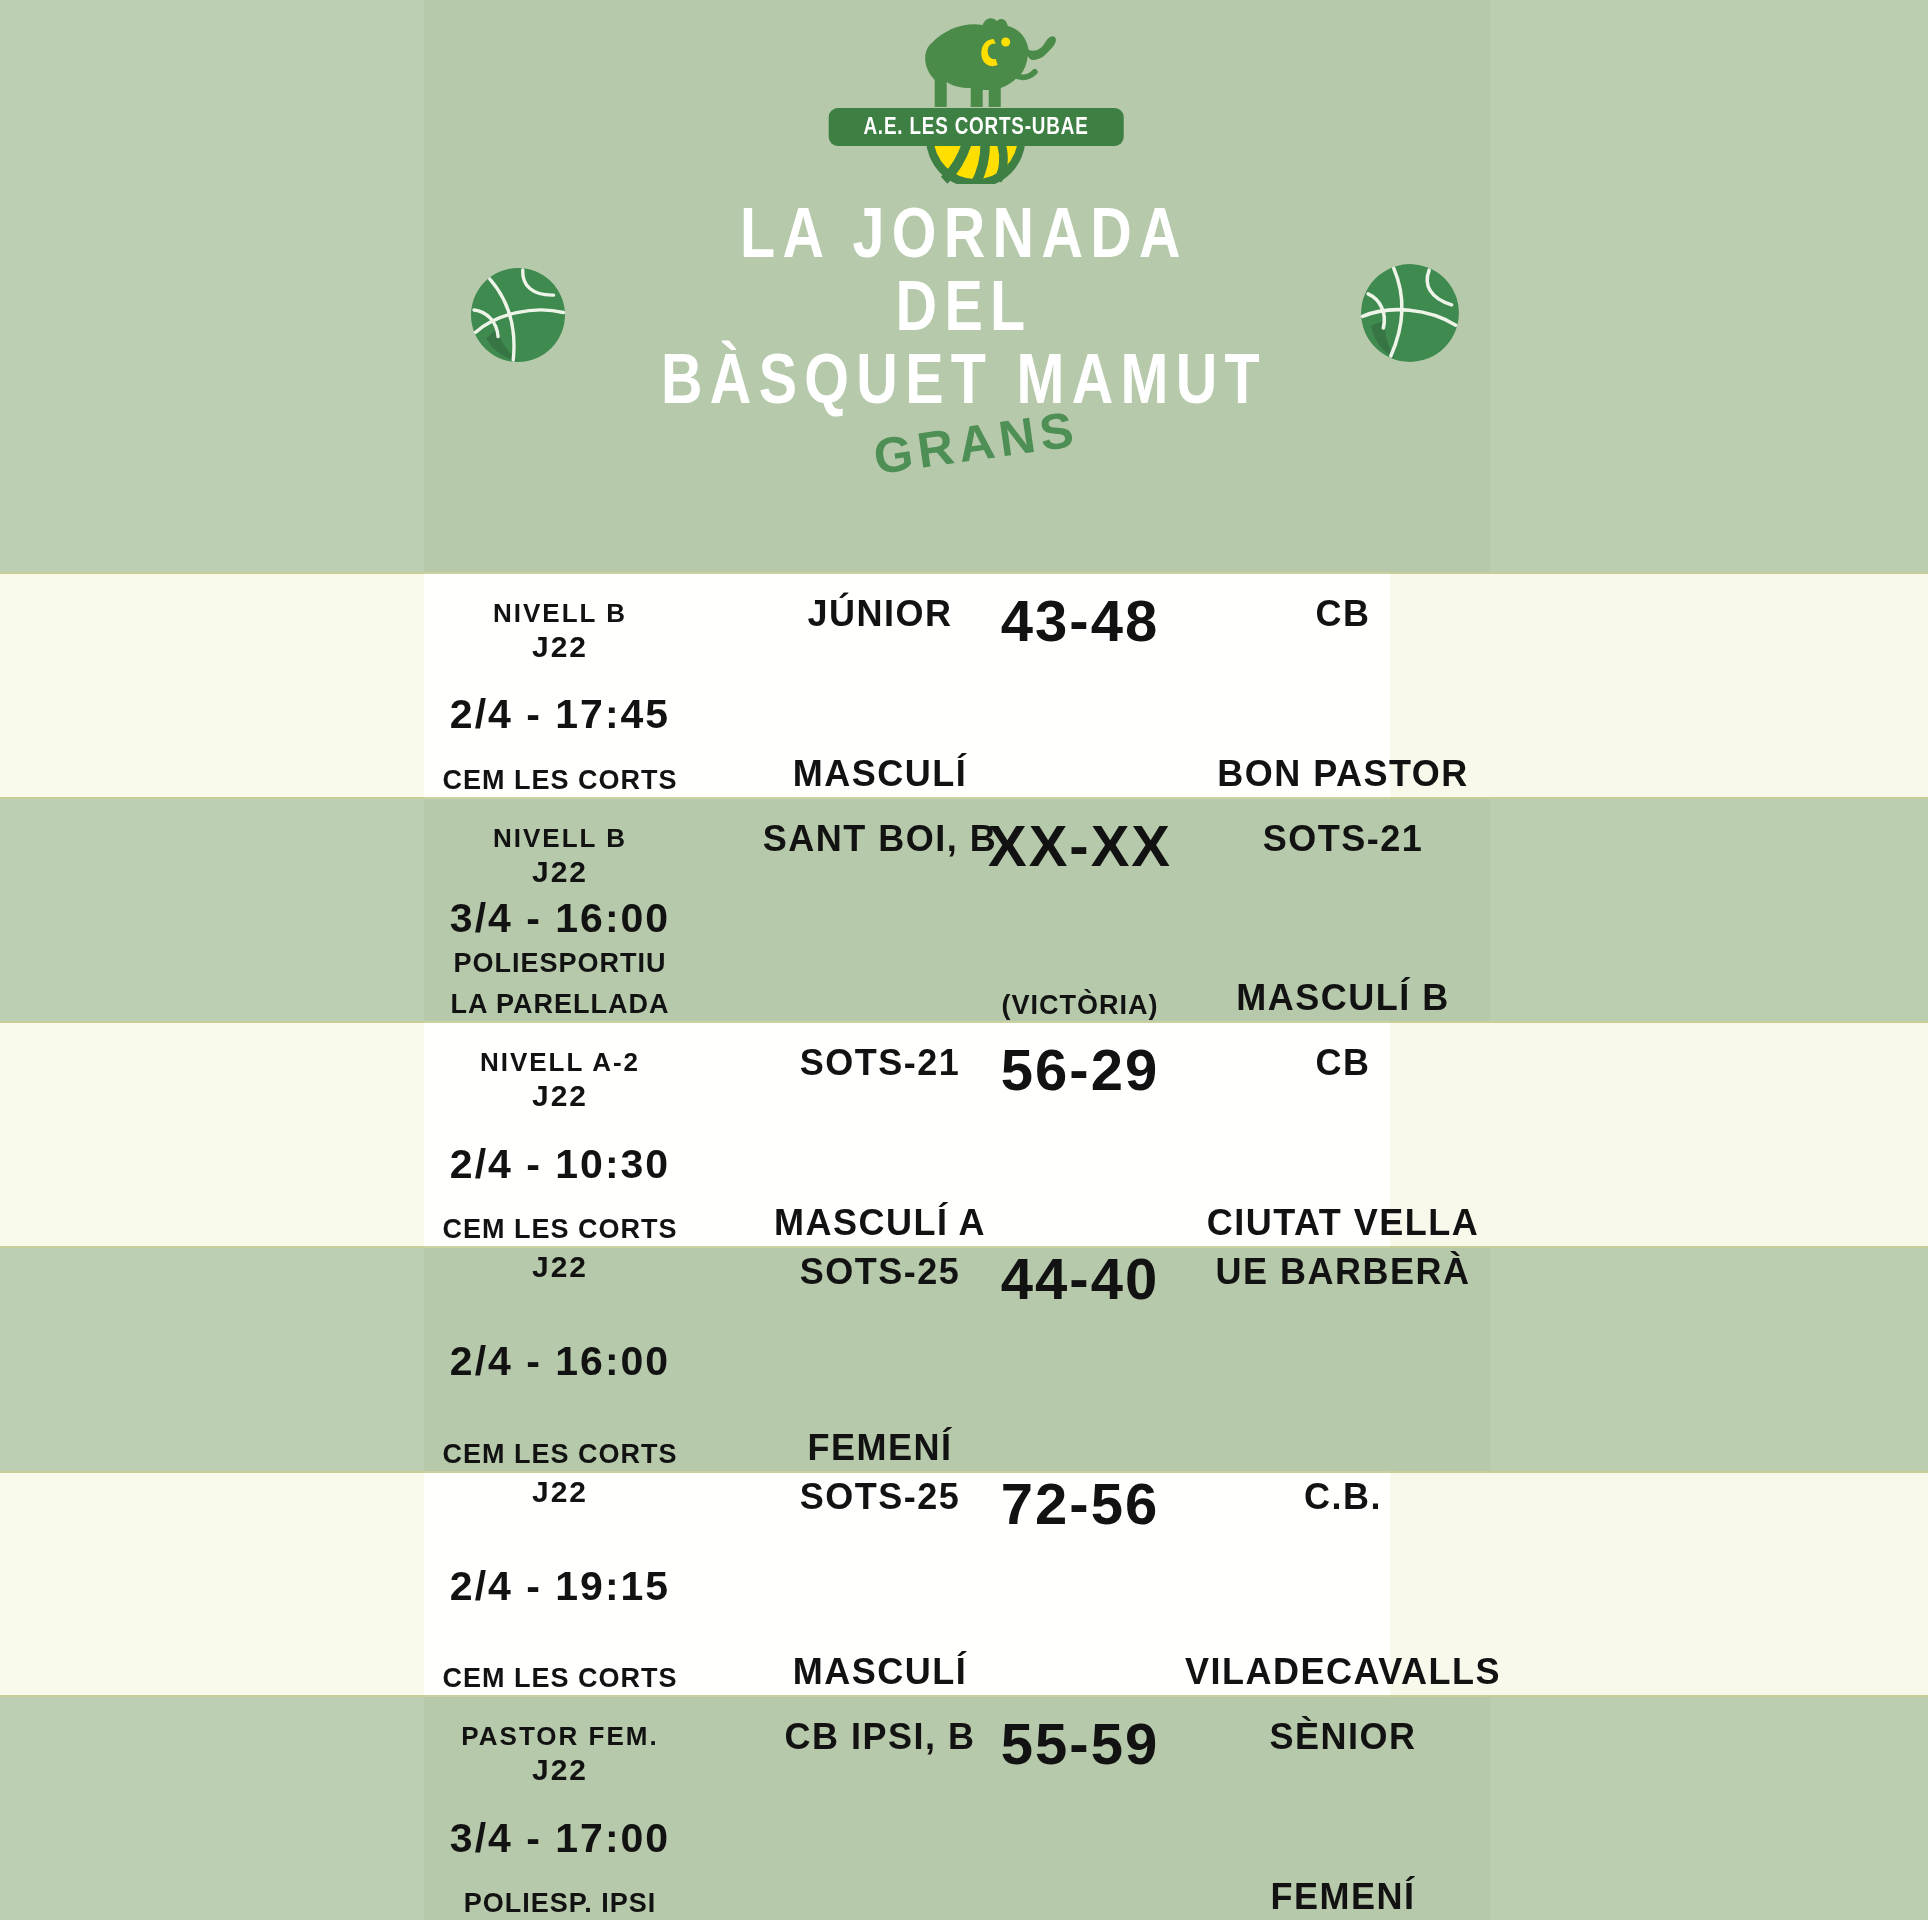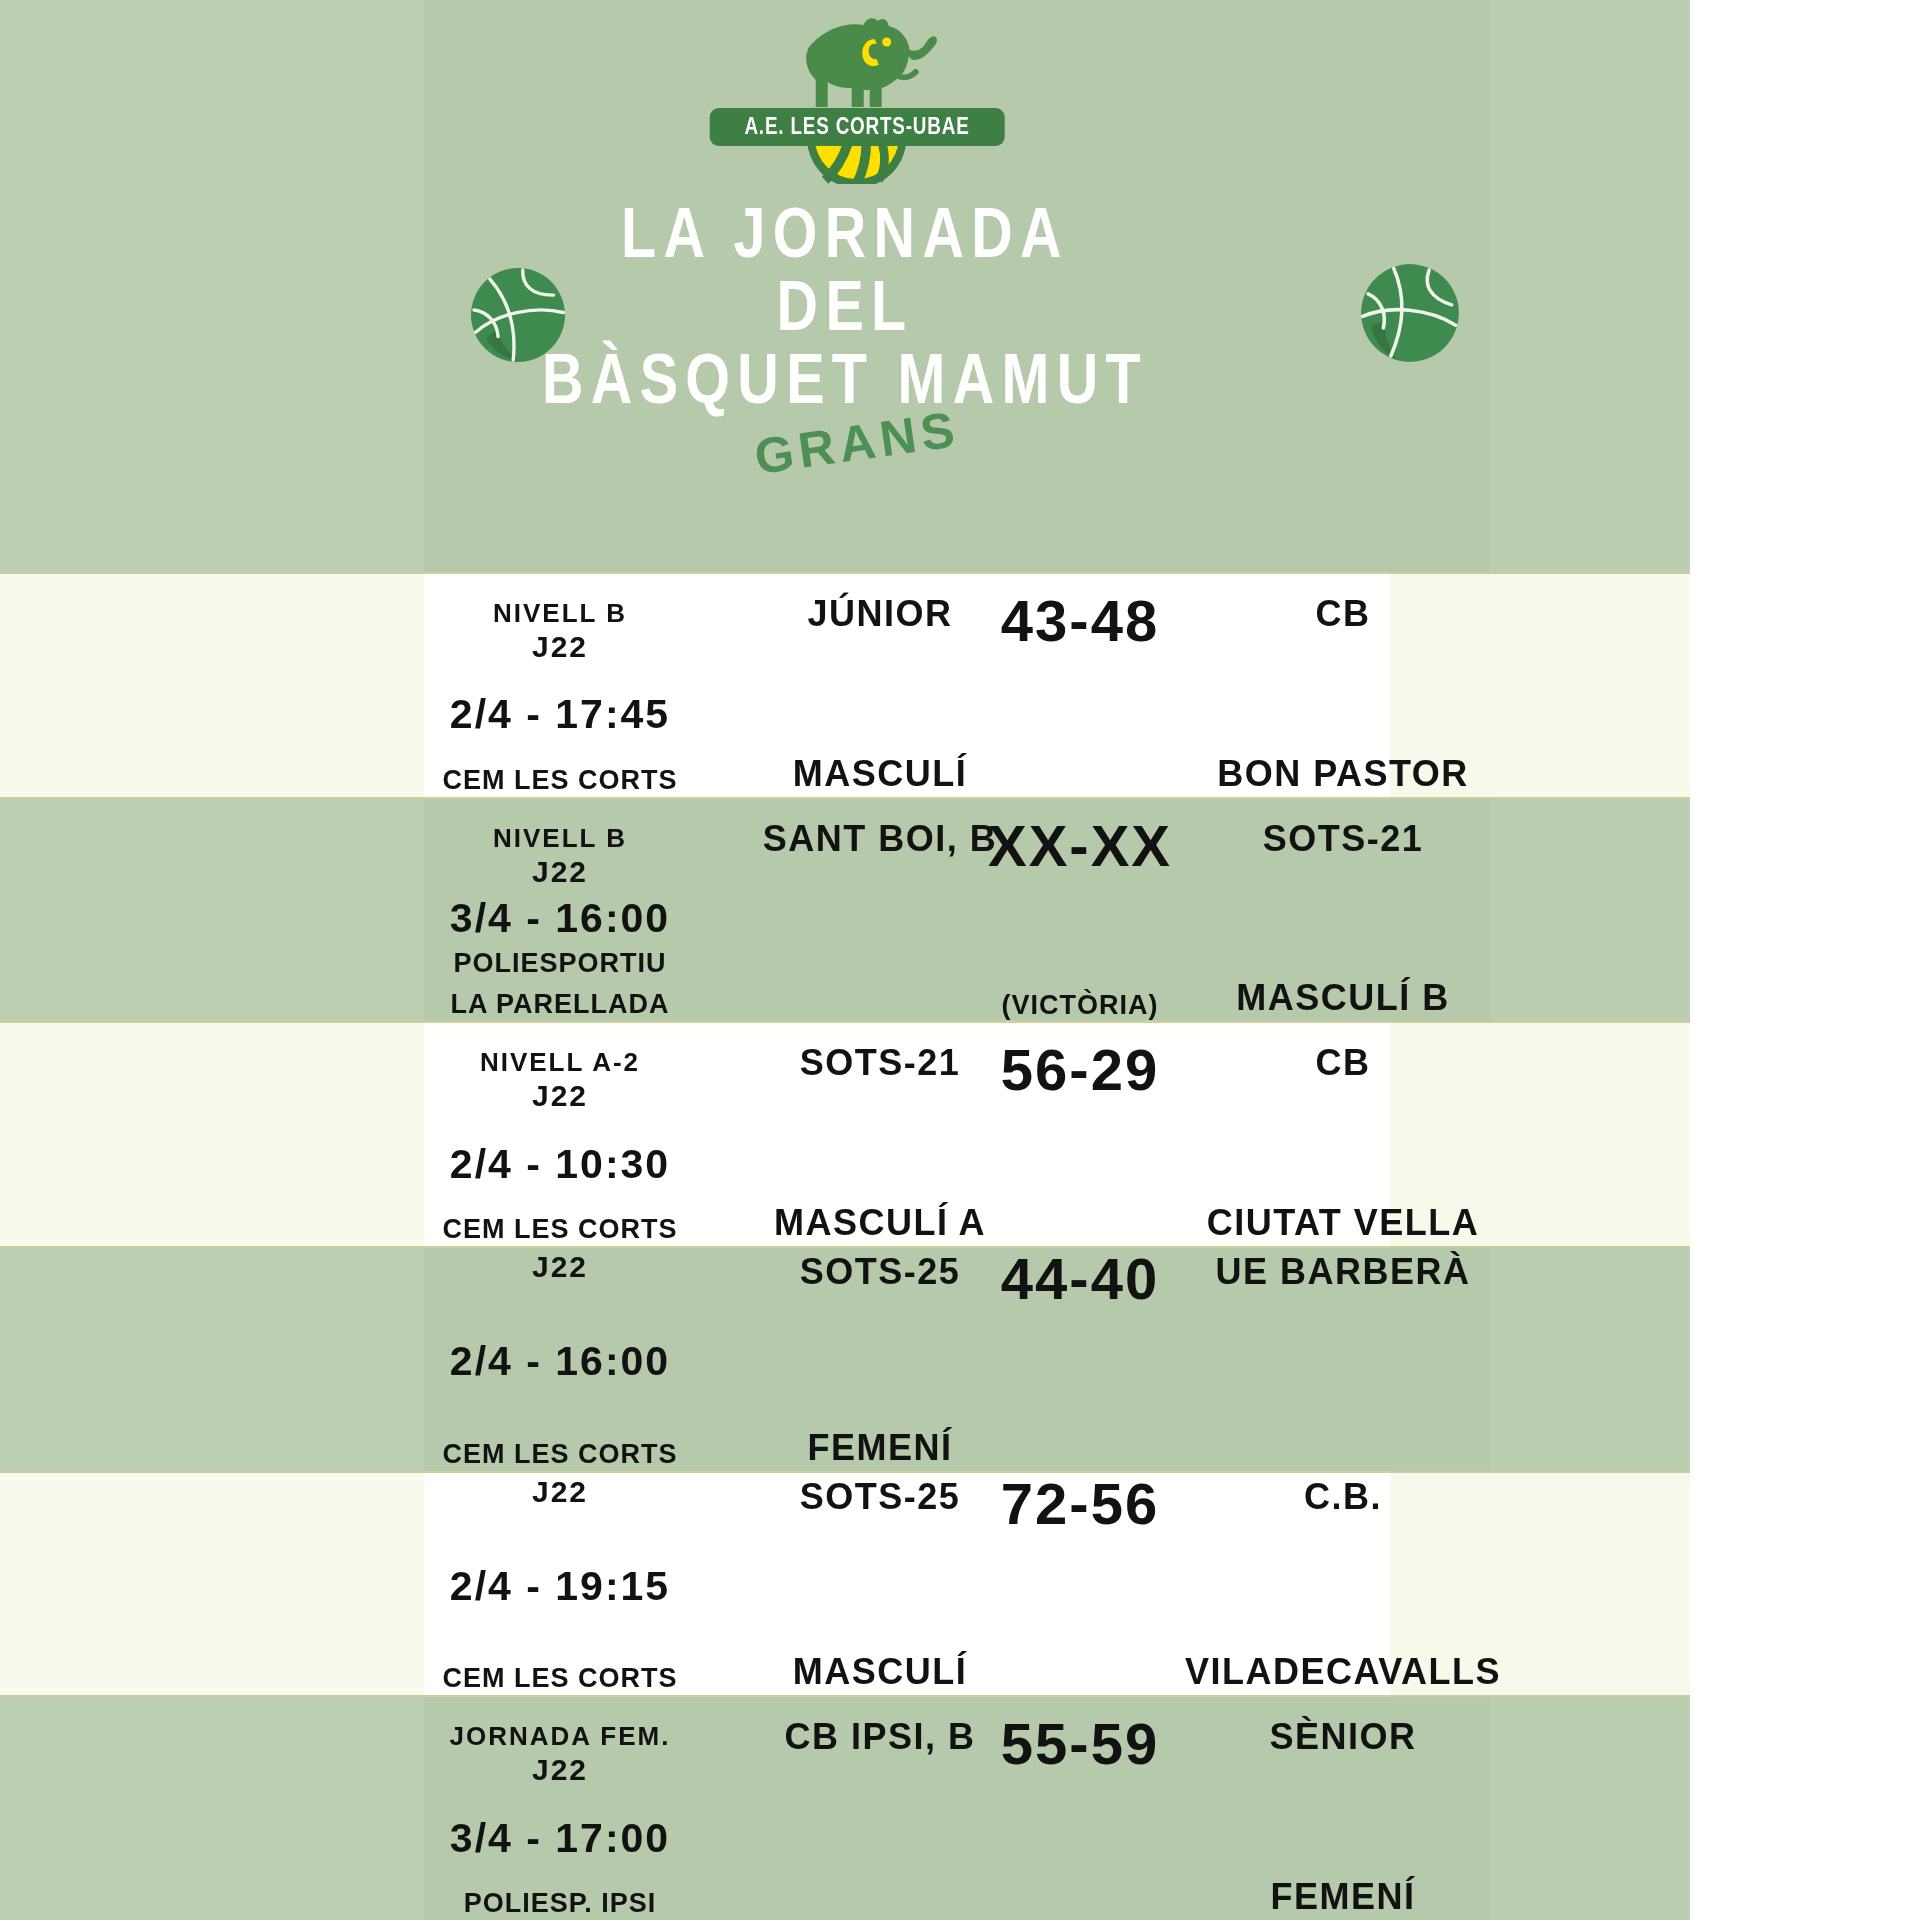--- a/index.html
+++ b/index.html
@@ -1,17 +1,17 @@
 <!DOCTYPE html>
 <html><head>
 <meta charset="utf-8">
 <style>
   html,body{margin:0;padding:0;}
   body{font-family:"Liberation Sans","DejaVu Sans",sans-serif;font-weight:700;color:#121212;}
-  .page{position:relative;width:1690px;height:1920px;overflow:hidden;
+  .page{position:relative;width:1928px;height:1920px;overflow:hidden;
         background:linear-gradient(90deg,#bccfb2 0 424px,#b6c9aa 424px 1490px,#bbceb0 1490px 100%);}
 
   
   .logo-wrap{position:absolute;top:12px;left:50%;transform:translateX(-50%);margin-left:12px;
              display:flex;flex-direction:column;align-items:center;}
   .banner{background:#3e7f44;border-radius:9px;padding:5px 10px 6px;margin-top:-4px;z-index:2;}
   .banner-text{color:#ffffff;font-size:23px;letter-spacing:1px;white-space:nowrap;
                display:inline-block;transform:scaleX(0.82);transform-origin:center;}
   .half-ball{height:44px;width:110px;overflow:hidden;margin-top:-6px;z-index:1;}
 
@@ -196,21 +196,21 @@
         </div>
         <div class="col col-score">
           <div class="score">72-56</div>
         </div>
         <div class="col col-away">
           <div class="team-line">C.B.</div>
           <div class="team-line">VILADECAVALLS</div>
         </div>
       </div>
       <div class="row green has-category">
-        <div class="category">JORNADA FEM.</div>
+        <div class="category">PASTOR FEM.</div>
         <div class="col col-meta">
           <div class="j22">J22</div>
           <div class="mdate">3/4 - 17:00</div>
           <div class="venue">POLIESP. IPSI</div>
         </div>
         <div class="col col-home">
           <div class="team-line">CB IPSI, B</div>
         </div>
         <div class="col col-score">
           <div class="score">55-59</div>

